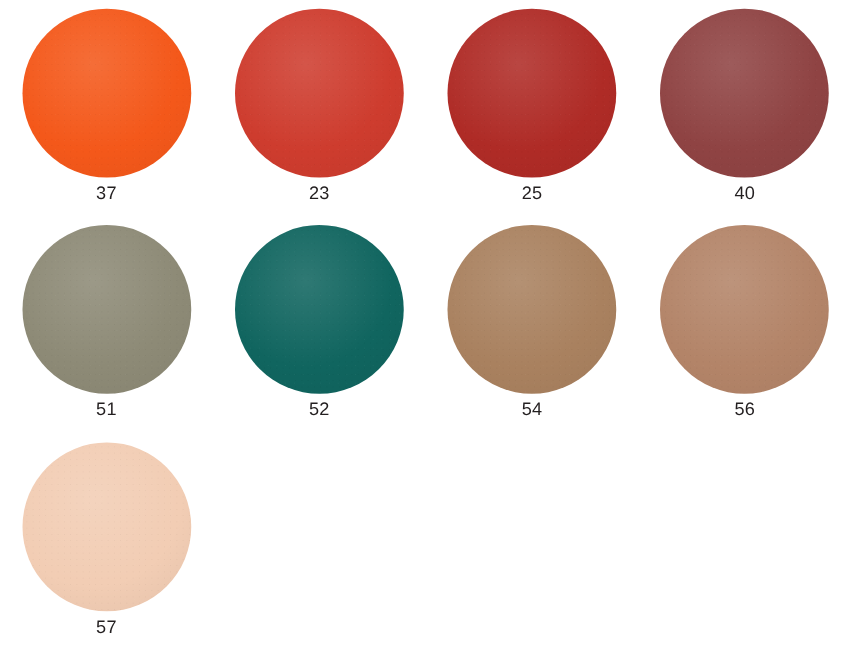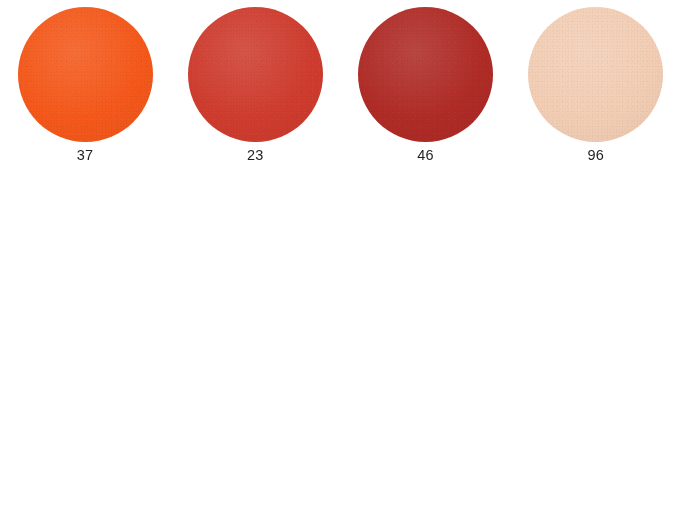--- a/index.html
+++ b/index.html
@@ -112,21 +112,51 @@
     <div class="swatch-cell">
       <div class="swatch-disc-wrap">
         <div class="swatch-disc" style="background-color: rgb(206, 60, 46);"></div>
       </div>
       <div class="swatch-label">23</div>
     </div>
     <div class="swatch-cell">
       <div class="swatch-disc-wrap">
         <div class="swatch-disc" style="background-color: rgb(175, 43, 38);"></div>
       </div>
-      <div class="swatch-label">46</div>
+      <div class="swatch-label">25</div>
+    </div>
+    <div class="swatch-cell">
+      <div class="swatch-disc-wrap">
+        <div class="swatch-disc" style="background-color: rgb(143, 67, 67);"></div>
+      </div>
+      <div class="swatch-label">40</div>
+    </div>
+    <div class="swatch-cell">
+      <div class="swatch-disc-wrap">
+        <div class="swatch-disc" style="background-color: rgb(141, 138, 118);"></div>
+      </div>
+      <div class="swatch-label">51</div>
+    </div>
+    <div class="swatch-cell">
+      <div class="swatch-disc-wrap">
+        <div class="swatch-disc" style="background-color: rgb(16, 101, 95);"></div>
+      </div>
+      <div class="swatch-label">52</div>
+    </div>
+    <div class="swatch-cell">
+      <div class="swatch-disc-wrap">
+        <div class="swatch-disc" style="background-color: rgb(169, 129, 95);"></div>
+      </div>
+      <div class="swatch-label">54</div>
+    </div>
+    <div class="swatch-cell">
+      <div class="swatch-disc-wrap">
+        <div class="swatch-disc" style="background-color: rgb(179, 132, 104);"></div>
+      </div>
+      <div class="swatch-label">56</div>
     </div>
     <div class="swatch-cell">
       <div class="swatch-disc-wrap">
         <div class="swatch-disc" style="background-color: rgb(242, 205, 180);"></div>
       </div>
-      <div class="swatch-label">96</div>
+      <div class="swatch-label">57</div>
     </div>
   </div>
 
 </body></html>

